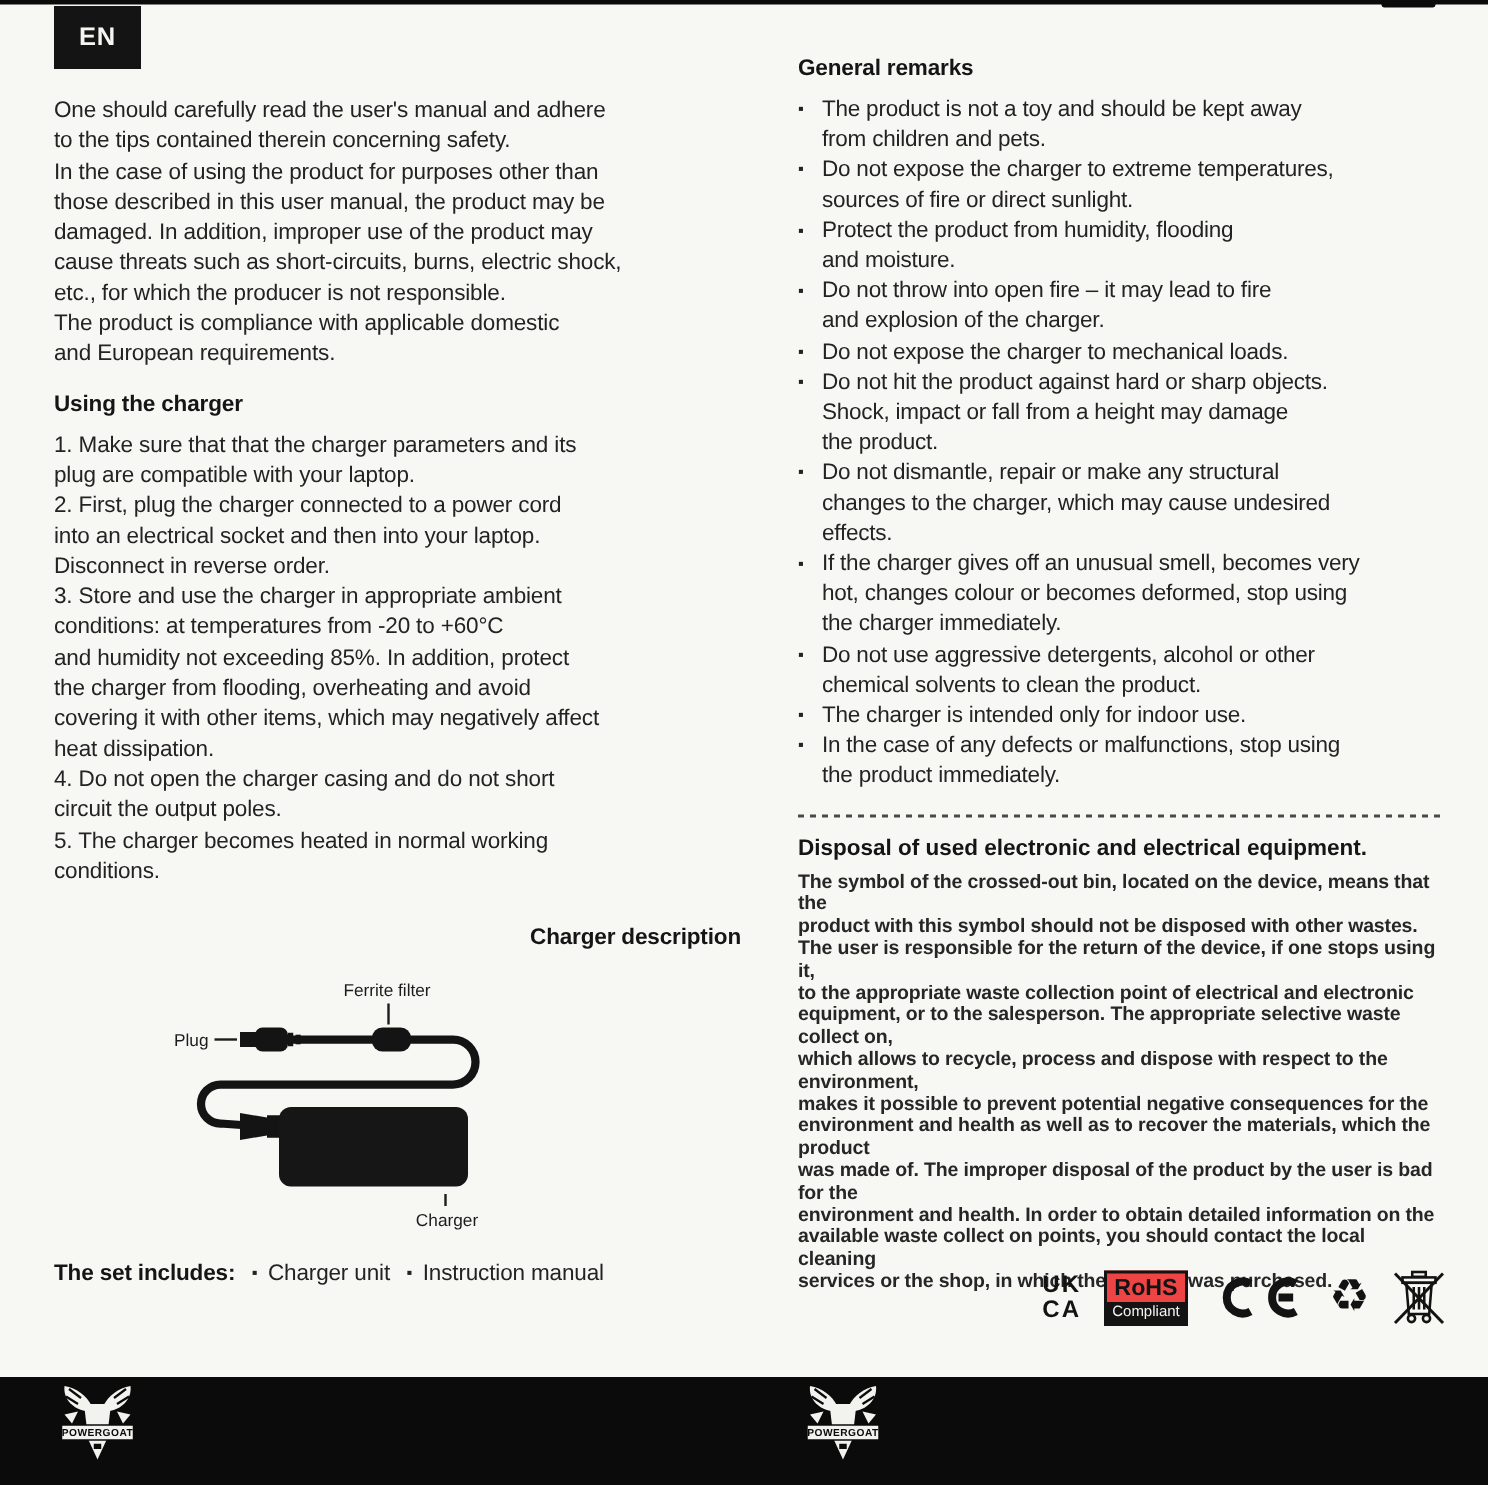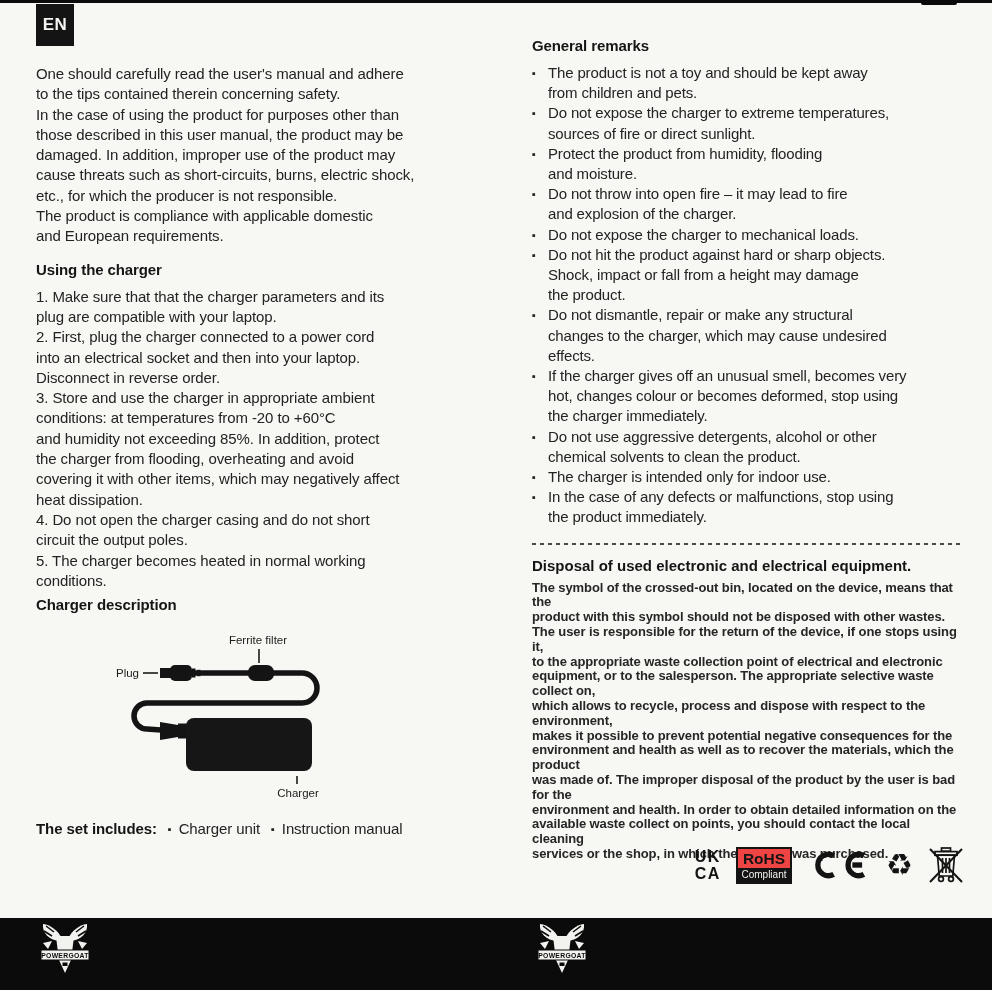--- a/index.html
+++ b/index.html
@@ -5,32 +5,32 @@
   html,body{margin:0;padding:0;}
   body{
     width:992px;height:990px;position:relative;overflow:hidden;
     background:#f7f7f4;
     font-family:"Liberation Sans",sans-serif;
     color:#222;
   }
   .top-strip{position:absolute;left:0;top:0;width:992px;height:3px;background:#0b0b0b;}
   .top-nub{position:absolute;left:921px;top:0;width:36px;height:5px;background:#0b0b0b;border-radius:0 0 2px 2px;}
   .en-badge{
-    position:absolute;left:36px;top:4px;width:38px;height:42px;background:#141414;
+    position:absolute;left:36px;top:4px;width:58px;height:42px;background:#141414;
     color:#f5f5f2;display:flex;align-items:center;justify-content:center;
     font-weight:700;font-size:17px;letter-spacing:.5px;
   }
   .col-left{position:absolute;left:36px;top:64px;width:458px;}
   .col-right{position:absolute;left:532px;top:36px;width:432px;}
   h2{font-size:15px;font-weight:700;color:#151515;margin:0;line-height:20px;letter-spacing:-.1px;}
   p.body{font-size:15px;line-height:20.3px;letter-spacing:-.1px;color:#232323;white-space:pre-line;margin:0;}
   .sec-safety h2{margin-bottom:9px;}
   .sec-using{margin-top:13px;}
   .sec-using h2{margin-bottom:7px;}
-  .sec-desc{margin-top:4px;}
+  .sec-desc{margin-top:24px;text-align:right;}
   .diagram{display:block;margin-top:6px;}
   .diagram text{font-family:"Liberation Sans",sans-serif;font-size:11.5px;fill:#1c1c1c;}
   .set-line{margin-top:14px;font-size:15px;letter-spacing:-.1px;color:#232323;}
   .set-line .lbl{font-weight:700;color:#151515;}
   .inc-item{margin-left:11px;}
   .blt2{font-size:11px;margin-right:7px;position:relative;top:-1px;}
   .remarks{list-style:none;margin:7px 0 0;padding:0;font-size:15px;line-height:20.2px;letter-spacing:-.15px;color:#232323;}
   .remarks li{display:flex;}
   .remarks .blt{flex:0 0 16px;font-size:11px;color:#232323;}
   .remarks .btx{white-space:pre-line;flex:1;}

